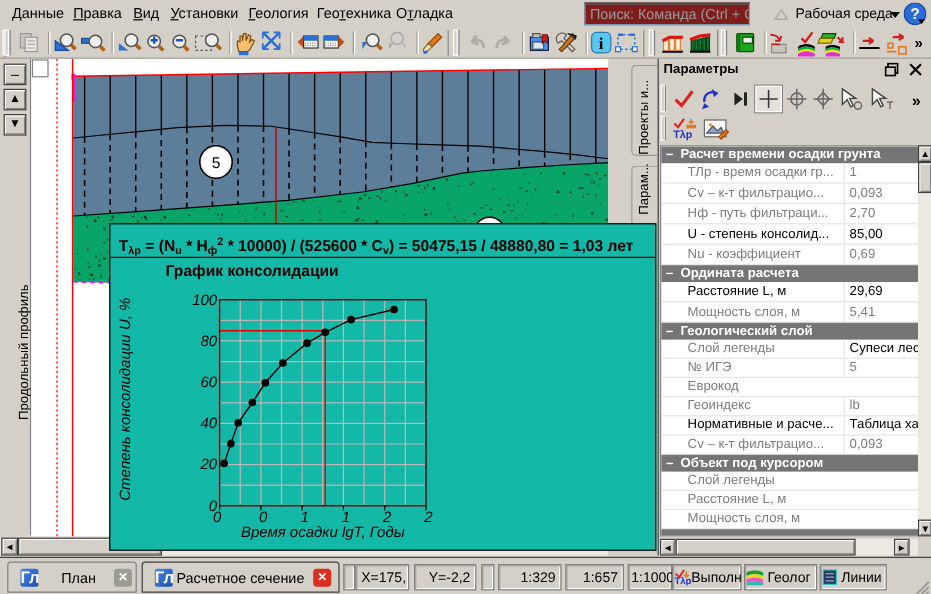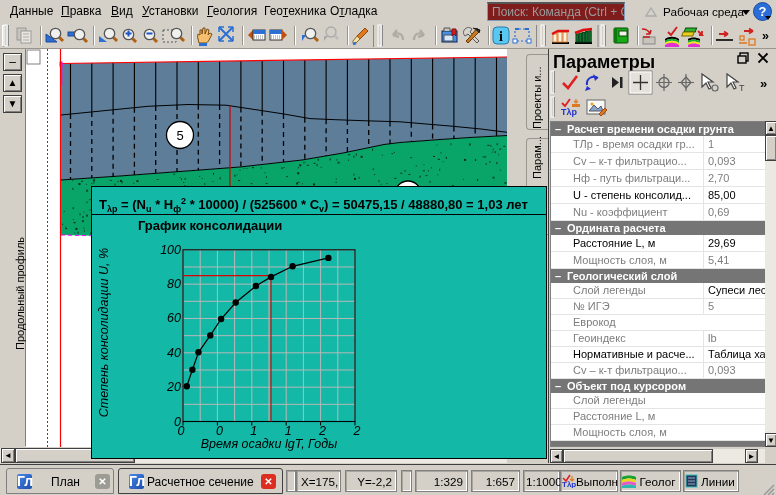--- a/index.html
+++ b/index.html
@@ -30,21 +30,21 @@
 #canvas { position:absolute; left:26px; top:49px; width:481px; height:398px; background:#fff; }
 
 
 #righttabs { position:absolute; left:507px; top:49px; width:41px; height:414px; background:#d4d0c8; }
 .vtab { position:absolute; left:19px; width:22px; background:#d4d0c8; border:1px solid #9a968e; border-right:none; border-radius:4px 0 0 4px; }
 .vtab span { position:absolute; left:4px; font-size:11px; color:#000; white-space:nowrap; transform:rotate(-90deg); transform-origin:0 0; }
 
 
 #rightpanel { position:absolute; left:548px; top:49px; width:228px; height:414px; background:#d4d0c8; border-left:1px solid #404040; }
 #rp-title { position:absolute; left:0; top:0; width:227px; height:20px; }
-#rp-title b { position:absolute; left:4px; top:3px; font-size:18px; }
+#rp-title b { position:absolute; left:4px; top:3px; font-size:11px; }
 .rp-toolrow { position:absolute; left:0; width:227px; }
 #grid { position:absolute; left:1px; top:72px; width:216px; height:326px; background:#fff; overflow:hidden; border:1px solid #808080; border-right:none;}
 .sect { position:relative; height:14px; background:#757575; color:#fff; font-weight:bold; font-size:11px; line-height:14px; padding-left:4px; }
 .sect .m { display:inline-block; width:12px; }
 .grow { position:relative; height:17px; border-bottom:1px solid #e4e4e4; font-size:11px; line-height:16px; white-space:nowrap; }
 .grow.s { height:16px; line-height:15px; }
 .grow .lbl { position:absolute; left:22px; top:0; width:128px; overflow:hidden; }
 .grow .val { position:absolute; left:152px; top:0; width:68px; overflow:hidden; border-left:1px solid #e4e4e4; padding-left:4px; }
 .gray { color:#7d7d7d; }
 

